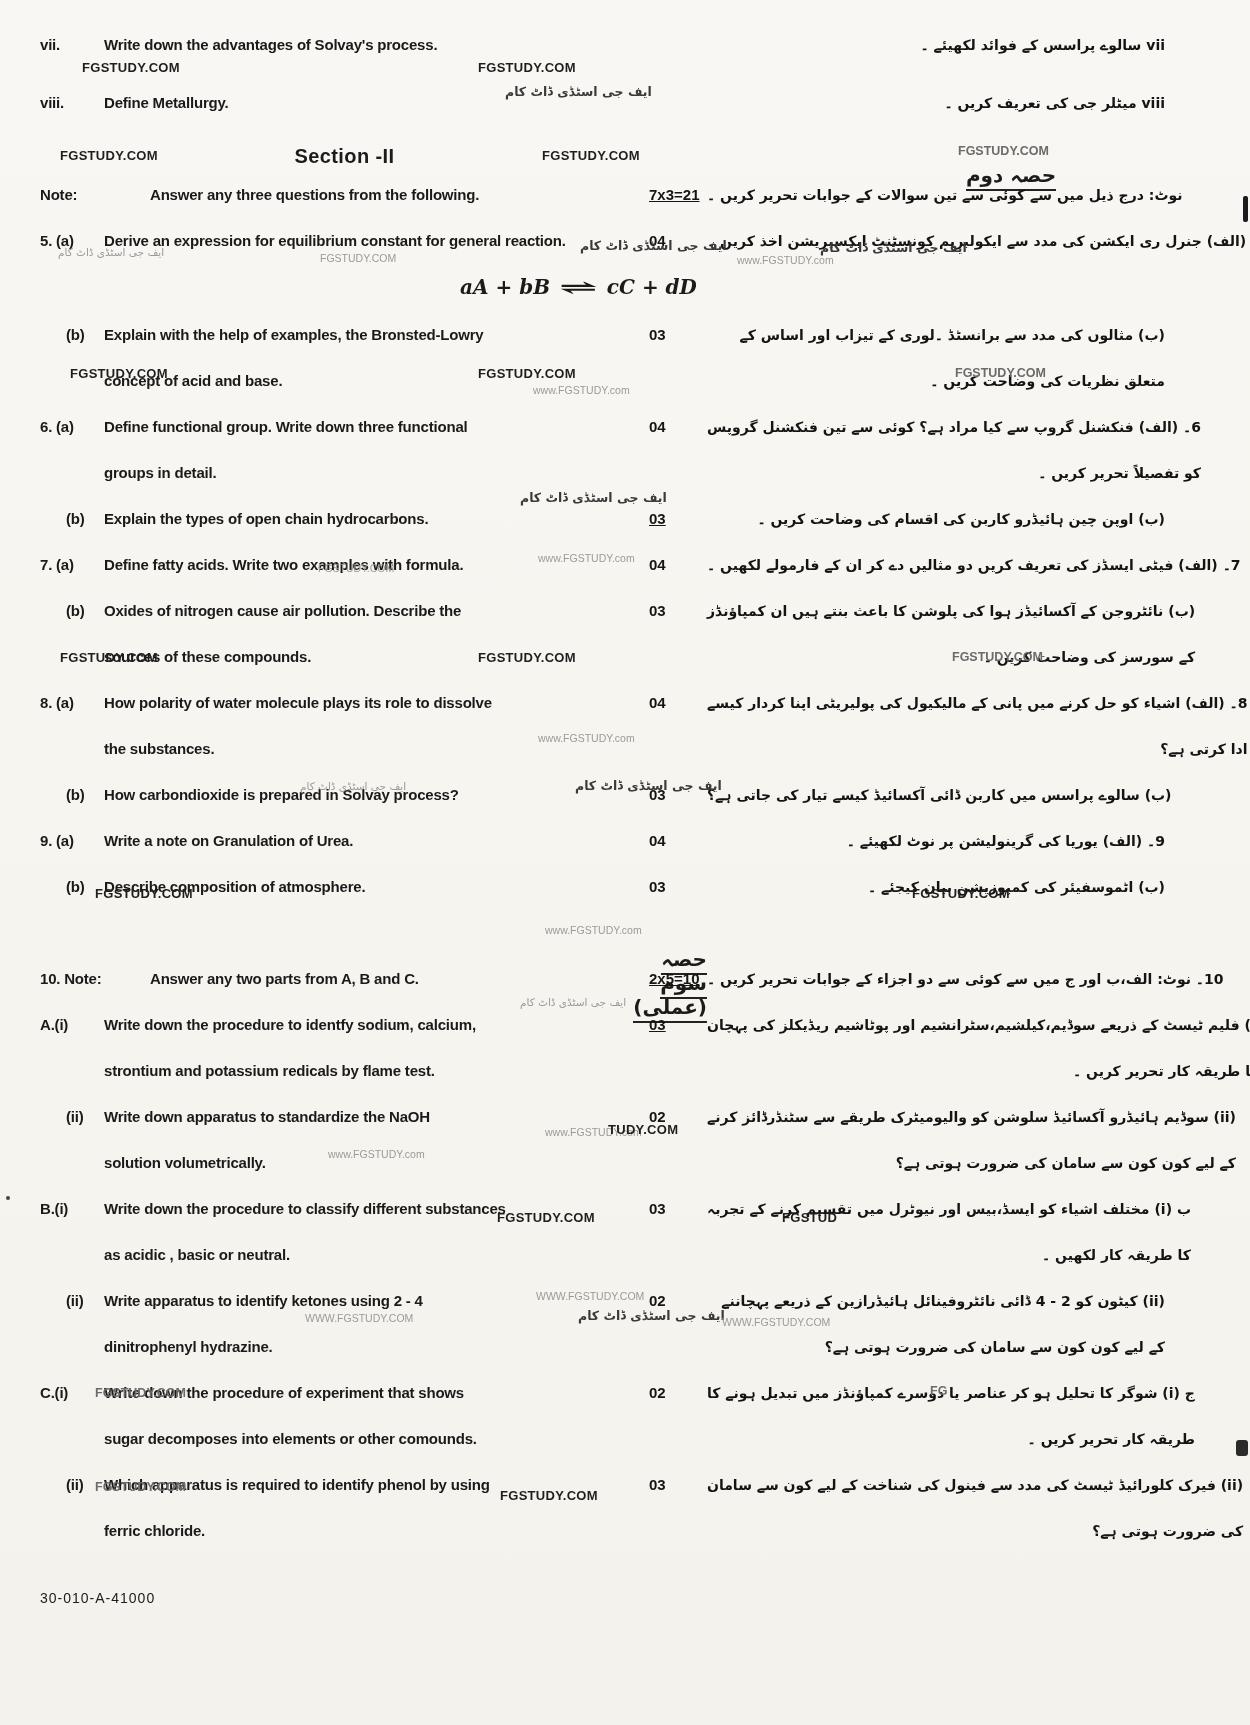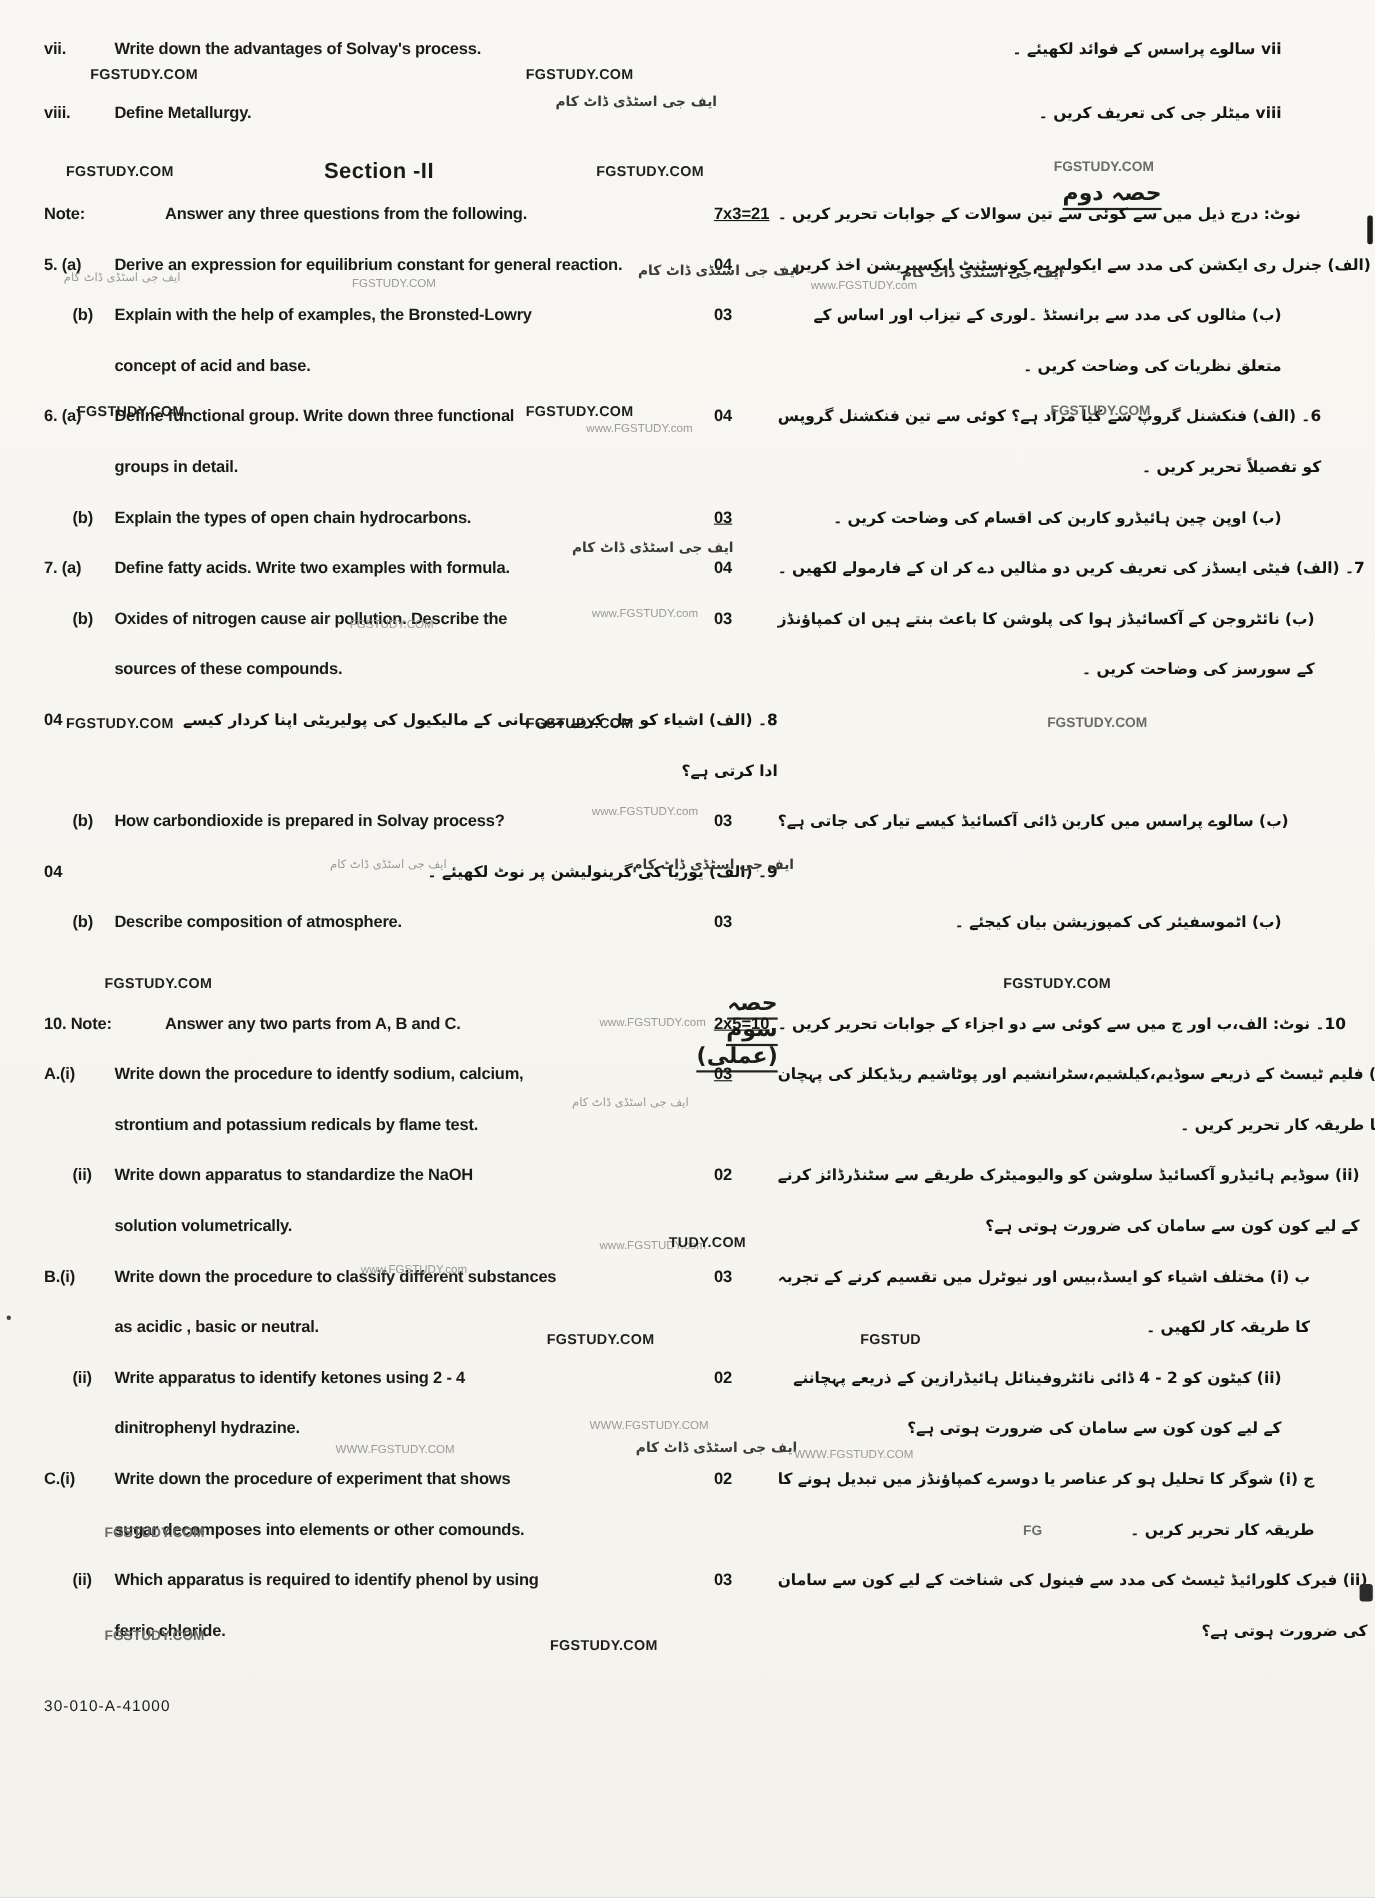--- a/index.html
+++ b/index.html
@@ -86,20 +86,25 @@
         <div class="marks u">7x3=21</div>
         <div class="ur">نوٹ: درج ذیل میں سے کوئی سے تین سوالات کے جوابات تحریر کریں ۔</div>
       </div>
 
     <div class="grid">
         <div class="en"><span class="q-label">5. (a)</span><span>Derive an expression for equilibrium constant for general reaction.</span></div>
         <div class="marks">04</div>
         <div class="ur">5۔ (الف) جنرل ری ایکشن کی مدد سے ایکولبریم کونسٹنٹ ایکسپریشن اخذ کریں ۔</div>
       </div>
 
+    <div class="grid">
+      <div class="formula-line"><span class="formula"><span>aA + bB</span><span class="rxn-arrow">⇌</span><span>cC + dD</span></span></div>
+      <div></div>
+        <div></div>
+    </div>
 
     <div class="grid sub">
         <div class="en"><span class="q-label">(b)</span><span>Explain with the help of examples, the Bronsted-Lowry
 concept of acid and base.</span></div>
         <div class="marks">03</div>
         <div class="ur">(ب) مثالوں کی مدد سے برانسٹڈ ۔لوری کے تیزاب اور اساس کے
 متعلق نظریات کی وضاحت کریں ۔</div>
       </div>
 
     <div class="grid">
@@ -124,32 +129,35 @@
 
     <div class="grid sub">
         <div class="en"><span class="q-label">(b)</span><span>Oxides of nitrogen cause air pollution. Describe the
 sources of these compounds.</span></div>
         <div class="marks">03</div>
         <div class="ur">(ب) نائٹروجن کے آکسائیڈز ہوا کی پلوشن کا باعث بنتے ہیں ان کمپاؤنڈز
 کے سورسز کی وضاحت کریں ۔</div>
       </div>
 
     <div class="grid">
+        <div class="en"><span class="q-label">8. (a)</span><span>How polarity of water molecule plays its role to dissolve
+the substances.</span></div>
         <div class="marks">04</div>
         <div class="ur">8۔ (الف) اشیاء کو حل کرنے میں پانی کے مالیکیول کی پولیریٹی اپنا کردار کیسے
 ادا کرتی ہے؟</div>
       </div>
 
     <div class="grid sub">
         <div class="en"><span class="q-label">(b)</span><span>How carbondioxide is prepared in Solvay process?</span></div>
         <div class="marks">03</div>
         <div class="ur">(ب) سالوے پراسس میں کاربن ڈائی آکسائیڈ کیسے تیار کی جاتی ہے؟</div>
       </div>
 
     <div class="grid">
+        <div class="en"><span class="q-label">9. (a)</span><span>Write a note on Granulation of Urea.</span></div>
         <div class="marks">04</div>
         <div class="ur">9۔ (الف) یوریا کی گرینولیشن پر نوٹ لکھیئے ۔</div>
       </div>
 
     <div class="grid sub">
         <div class="en"><span class="q-label">(b)</span><span>Describe composition of atmosphere.</span></div>
         <div class="marks">03</div>
         <div class="ur">(ب) اٹموسفیئر کی کمپوزیشن بیان کیجئے ۔</div>
       </div>
 

